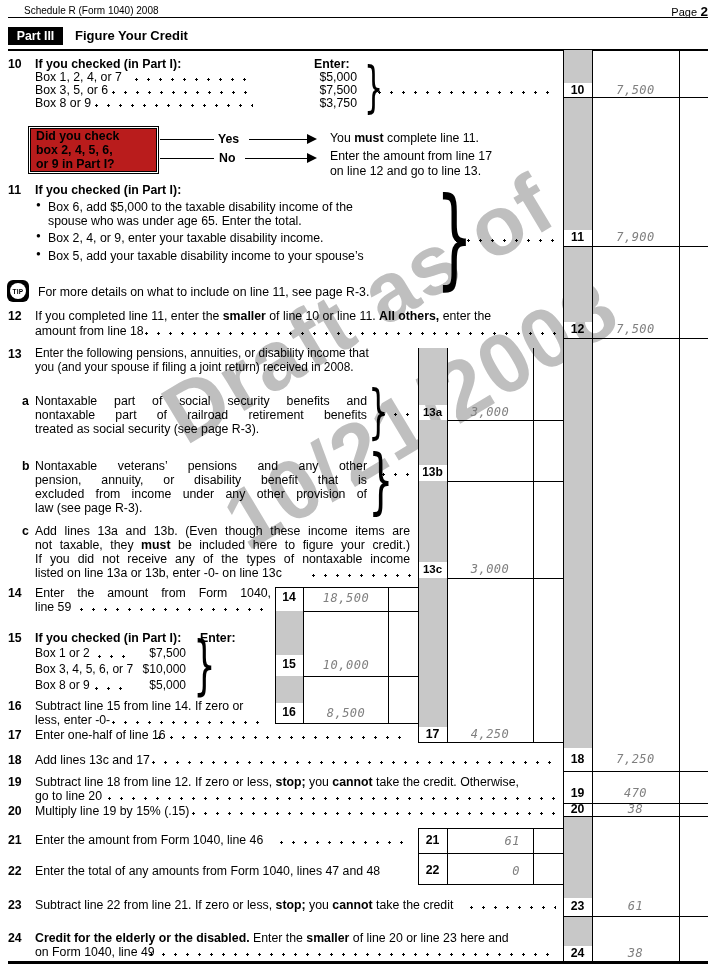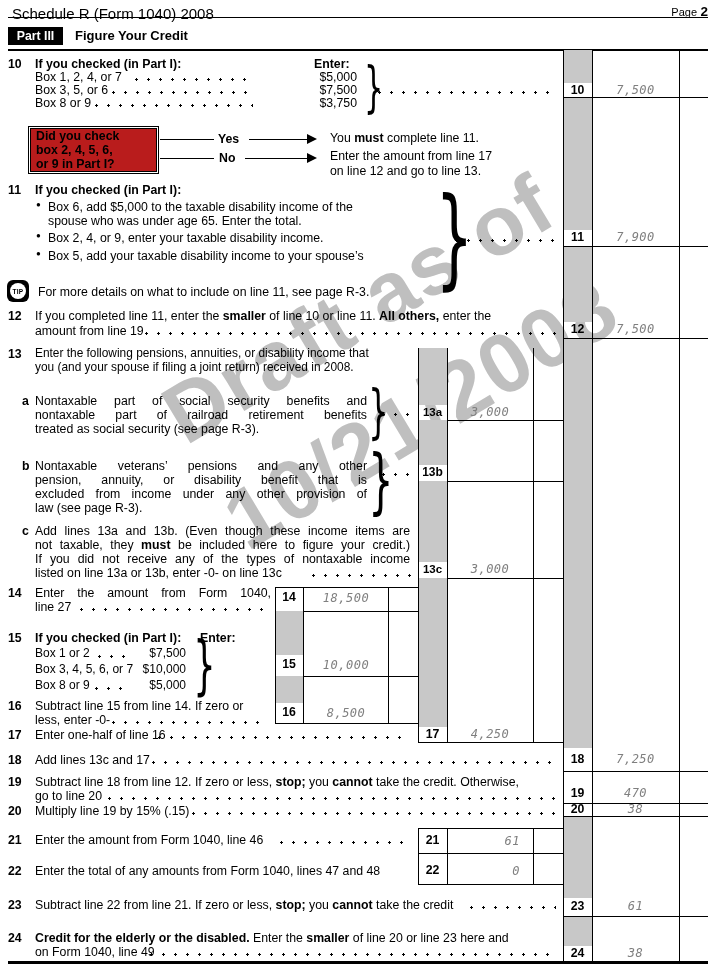--- a/index.html
+++ b/index.html
@@ -36,21 +36,21 @@
 </head>
 <body>
 
 <div class="page">
 
   <div class="wm">
     <div>Draft as of</div>
     <div>10/21/2008</div>
   </div>
 
-  <div class="t" style="left:12px;top:5px;font-size:15px">Schedule R (Form 1040) 2008</div>
+  <div class="t" style="left:24px;top:5px;font-size:10px">Schedule R (Form 1040) 2008</div>
   <div class="t" style="left:600px;top:4px;width:108px;text-align:right">
     <span style="font-size:11px">Page</span>
     <span class="b" style="font-size:13.5px">2</span>
   </div>
   <div class="hl" style="left:8px;top:17px;width:700px"></div>
 
   <div class="partbox">Part III</div>
   <div class="t b" style="left:75px;top:29px;font-size:13px">Figure Your Credit</div>
   <div class="hl" style="left:8px;top:49px;width:700px;height:1.5px"></div>
 
@@ -181,21 +181,21 @@
   <div class="brace" style="left:420px;top:184px;font-size:108px">}</div>
   <div class="leader" style="left:455px;top:239px;width:103px"></div>
 
   <div class="tipbox">
     <div class="tipc">TIP</div>
   </div>
   <div class="t" style="left:38px;top:285px">For more details on what to include on line 11, see page R-3.</div>
 
   <div class="t b" style="left:8px;top:309px">12</div>
   <div class="t" style="left:35px;top:309px"><span>If you completed line 11, enter the </span><span style="font-weight: 700;">smaller</span><span> of line 10 or line 11. </span><span style="font-weight: 700;">All others,</span><span> enter the</span></div>
-  <div class="t" style="left:35px;top:324px">amount from line 19</div>
+  <div class="t" style="left:35px;top:324px">amount from line 18</div>
   <div class="leader" style="left:145px;top:332px;width:411px"></div>
 
   <div class="t b" style="left:8px;top:347px">13</div>
   <div class="t fs119" style="left:35px;top:347px">Enter the following pensions, annuities, or disability income that</div>
   <div class="t fs119" style="left:35px;top:361px">you (and your spouse if filing a joint return) received in 2008.</div>
 
   <div class="t b" style="left:22px;top:394px">a</div>
   <div class="t jl" style="left:35px;top:394px;width:332px">Nontaxable part of social security benefits and</div>
   <div class="t jl" style="left:35px;top:408px;width:332px">nontaxable part of railroad retirement benefits</div>
   <div class="t" style="left:35px;top:422px">treated as social security (see page R-3).</div>
@@ -212,21 +212,21 @@
 
   <div class="t b" style="left:22px;top:524px">c</div>
   <div class="t jl" style="left:35px;top:524px;width:375px">Add lines 13a and 13b. (Even though these income items are</div>
   <div class="t jl" style="left:35px;top:538px;width:375px"><span>not taxable, they </span><span style="font-weight: 700;">must</span><span> be included here to figure your credit.)</span></div>
   <div class="t jl" style="left:35px;top:552px;width:375px">If you did not receive any of the types of nontaxable income</div>
   <div class="t" style="left:35px;top:566px">listed on line 13a or 13b, enter -0- on line 13c</div>
   <div class="leader" style="left:312px;top:574px;width:100px"></div>
 
   <div class="t b" style="left:8px;top:586px">14</div>
   <div class="t jl" style="left:35px;top:586px;width:236px">Enter the amount from Form 1040,</div>
-  <div class="t" style="left:35px;top:600px">line 27</div>
+  <div class="t" style="left:35px;top:600px">line 59</div>
   <div class="leader" style="left:80px;top:608px;width:188px"></div>
 
   <div class="t b" style="left:8px;top:631px">15</div>
   <div class="t b" style="left:35px;top:631px">If you checked (in Part I):</div>
   <div class="t b" style="left:200px;top:631px">Enter:</div>
   <div class="t" style="left:35px;top:647px;font-size:12px">Box 1 or 2</div>
   <div class="t" style="left:35px;top:663px;font-size:12px">Box 3, 4, 5, 6, or 7</div>
   <div class="t" style="left:35px;top:679px;font-size:12px">Box 8 or 9</div>
   <div class="t ra" style="left:130px;top:647px;width:56px;font-size:12px">$7,500</div>
   <div class="t ra" style="left:130px;top:663px;width:56px;font-size:12px">$10,000</div>

